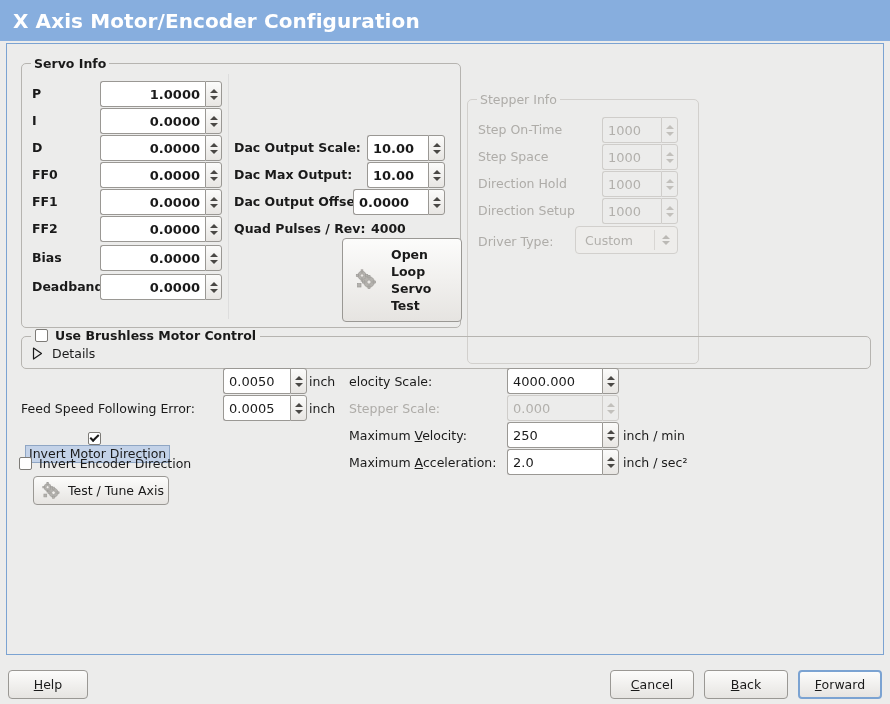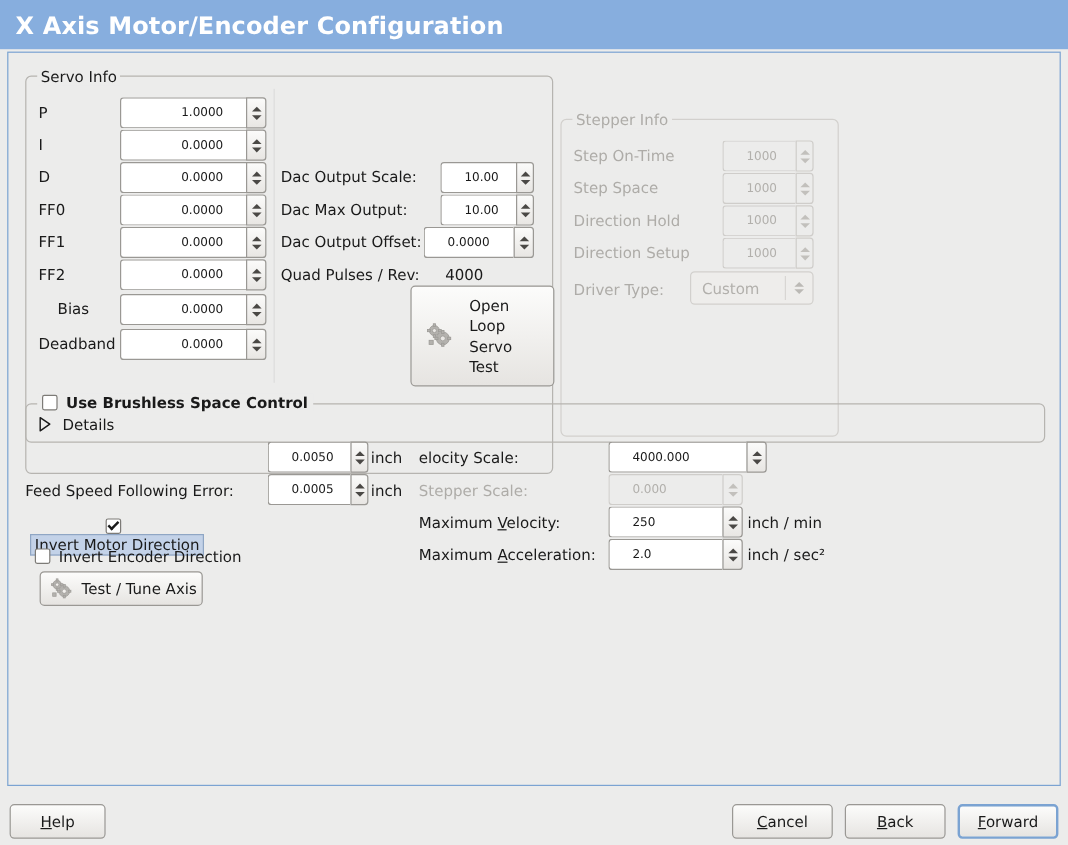--- a/index.html
+++ b/index.html
@@ -59,22 +59,22 @@
 
   
   .spin { position: absolute; display: flex; height: 26px; }
   .spin .field {
     flex: 1 1 auto; height: 26px;
     background: #ffffff;
     border: 1px solid #9a9894;
     border-right: none;
     border-radius: 3px 0 0 3px;
     display: flex; align-items: center;
-    padding: 0 19px;
-    font-size: 10px;
+    padding: 0 5px;
+    font-size: 13px;
     color: #1a1a1a;
     overflow: hidden;
   }
   .spin .field.right { justify-content: flex-end; }
   .spin .btns {
     width: 17px; height: 26px;
     border: 1px solid #9a9894;
     border-radius: 0 3px 3px 0;
     background: linear-gradient(#fbfbfa, #e8e6e3);
     display: flex; flex-direction: column;
@@ -165,31 +165,31 @@
 <body>
 
 <div id="app">
 
   <div class="titlebar">
     <span class="title">X Axis Motor/Encoder Configuration</span>
   </div>
 
   <div class="content-panel">
 
-    <div class="group" style="left:14px; top:19px; width:440px; height:332px;">
+    <div class="group" style="left:14px; top:19px; width:440px; height:265px;font-weight:bold;">
       <span class="group-title">Servo Info</span>
       <div class="vdiv" style="left:206px; top:10px; height:245px;"></div>
 
       <span class="lbl" style="position:absolute; left:10px; top:22px;">P</span>
       <span class="lbl" style="position:absolute; left:10px; top:49px;">I</span>
       <span class="lbl" style="position:absolute; left:10px; top:76px;">D</span>
       <span class="lbl" style="position:absolute; left:10px; top:103px;">FF0</span>
       <span class="lbl" style="position:absolute; left:10px; top:130px;">FF1</span>
       <span class="lbl" style="position:absolute; left:10px; top:157px;">FF2</span>
-      <span class="lbl" style="position:absolute; left:10px; top:186px;margin-left:16px;">Bias</span>
+      <span class="lbl" style="position:absolute; left:10px; top:186px;">Bias</span>
       <span class="lbl" style="position:absolute; left:10px; top:215px;">Deadband</span>
 
       <div class="spin" style="left:78px; top:17px; width:122px;">
         <div class="field right">1.0000</div>
         <div class="btns">
             <div class="ar up"></div>
             <div class="ar dn"></div>
           </div>
       </div>
       <div class="spin" style="left:78px; top:44px; width:122px;">
@@ -344,21 +344,21 @@
         <span class="carr">
             <span class="ar up"></span>
             <span class="ar dn"></span>
           </span>
       </div>
     </div>
 
     <div class="group" style="left:14px; top:292px; width:850px; height:33px;">
       <div class="cbrow" style="left:9px; top:-9px; background:#ececeb; padding:0 4px;">
         <span class="cbox"></span>
-        <span class="lbl bold">Use Brushless Space Control</span>
+        <span class="lbl bold">Use Brushless Motor Control</span>
       </div>
       <div class="expander" style="left:10px; top:9px;">
         <svg class="tri-outline" viewBox="0 0 11 13">
           <polygon points="1.5,1 9.5,6.5 1.5,12" fill="none" stroke="#1a1a1a" stroke-width="1.2" stroke-linejoin="round"></polygon>
         </svg>
         <span class="lbl">Details</span>
       </div>
     </div>
 
     <div class="spin" style="left:216px; top:324px; width:84px;">
@@ -379,21 +379,21 @@
         </div>
     </div>
     <span class="stext" style="left:302px; top:357px;">inch</span>
 
     <div class="cbrow" style="left:18px; top:388px;flex-direction:column;">
       <span class="cbox">
           <span class="tick"></span>
         </span>
       <span class="lbl cb-label-sel">Invert Motor Direction</span>
     </div>
-    <div class="cbrow" style="left:22px; top:412px;">
+    <div class="cbrow" style="left:12px; top:412px;">
       <span class="cbox"></span>
       <span class="lbl">Invert Encoder Direction</span>
     </div>
 
     <div class="btn" style="left:26px; top:432px; width:136px; height:29px; justify-content:flex-start; padding-left:6px;">
       <span class="gears">
         <svg width="22" height="22" viewBox="0 0 26 26">
           <g fill="#b4b2ae" stroke="#9d9b97" stroke-width="0.7">
             <circle cx="9" cy="8.5" r="4.2"></circle>
               <circle cx="9" cy="8.5" r="1.7" fill="#f2f0ed"></circle>
@@ -408,21 +408,21 @@
             <rect x="9.4" y="14" width="2.6" height="2"></rect>
               <rect x="20" y="14" width="2.6" height="2"></rect>
             <rect x="4.6" y="16.6" width="3.4" height="3.4"></rect>
           </g>
         </svg>
       </span>
       <span style="margin-left:6px;">Test / Tune Axis</span>
     </div>
 
     <span class="stext" style="left:342px; top:330px;">elocity Scale:</span>
-    <div class="spin" style="left:500px; top:324px; width:132px;">
+    <div class="spin" style="left:500px; top:324px; width:112px;">
       <div class="field">4000.000</div>
       <div class="btns">
           <div class="ar up"></div>
           <div class="ar dn"></div>
         </div>
     </div>
 
     <span class="stext dim" style="left:342px; top:357px;">Stepper Scale:</span>
     <div class="spin disabled" style="left:500px; top:351px; width:112px;">
       <div class="field">0.000</div>

